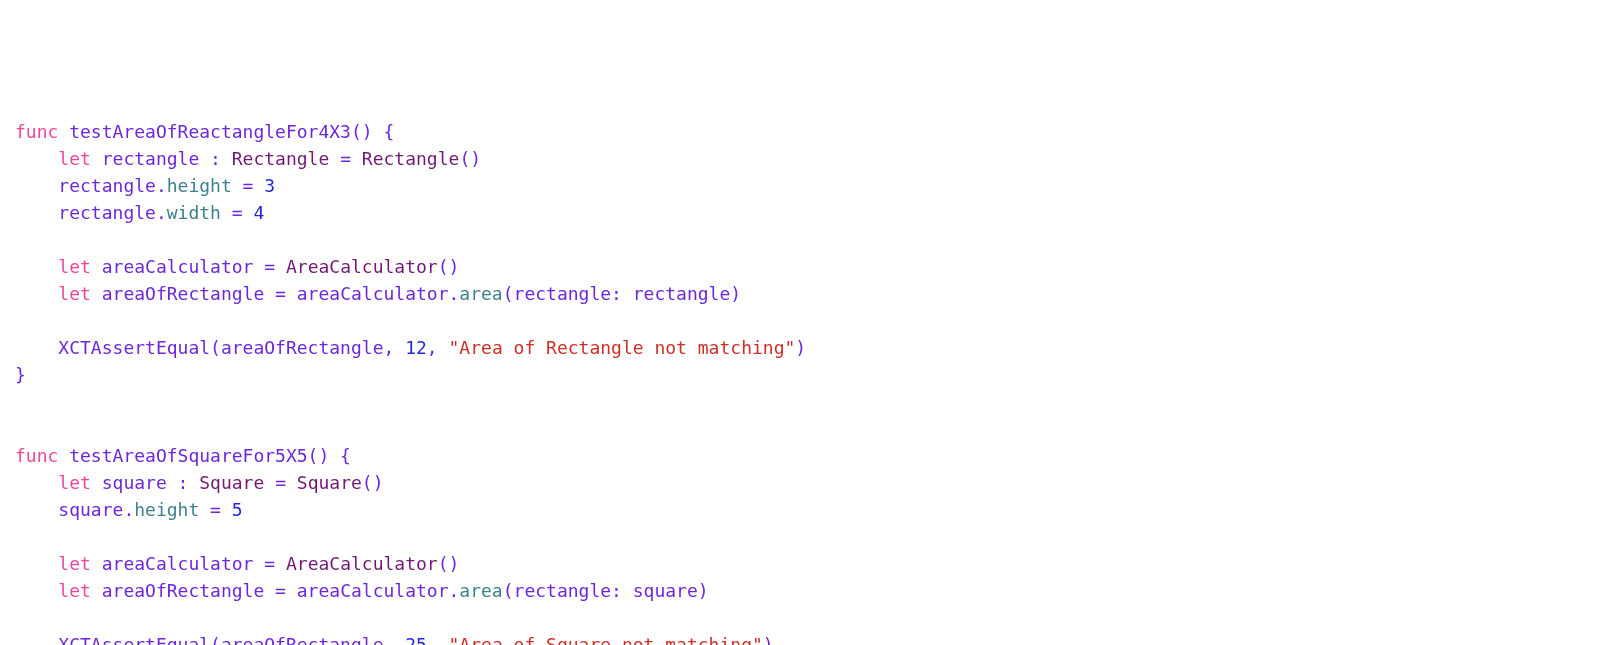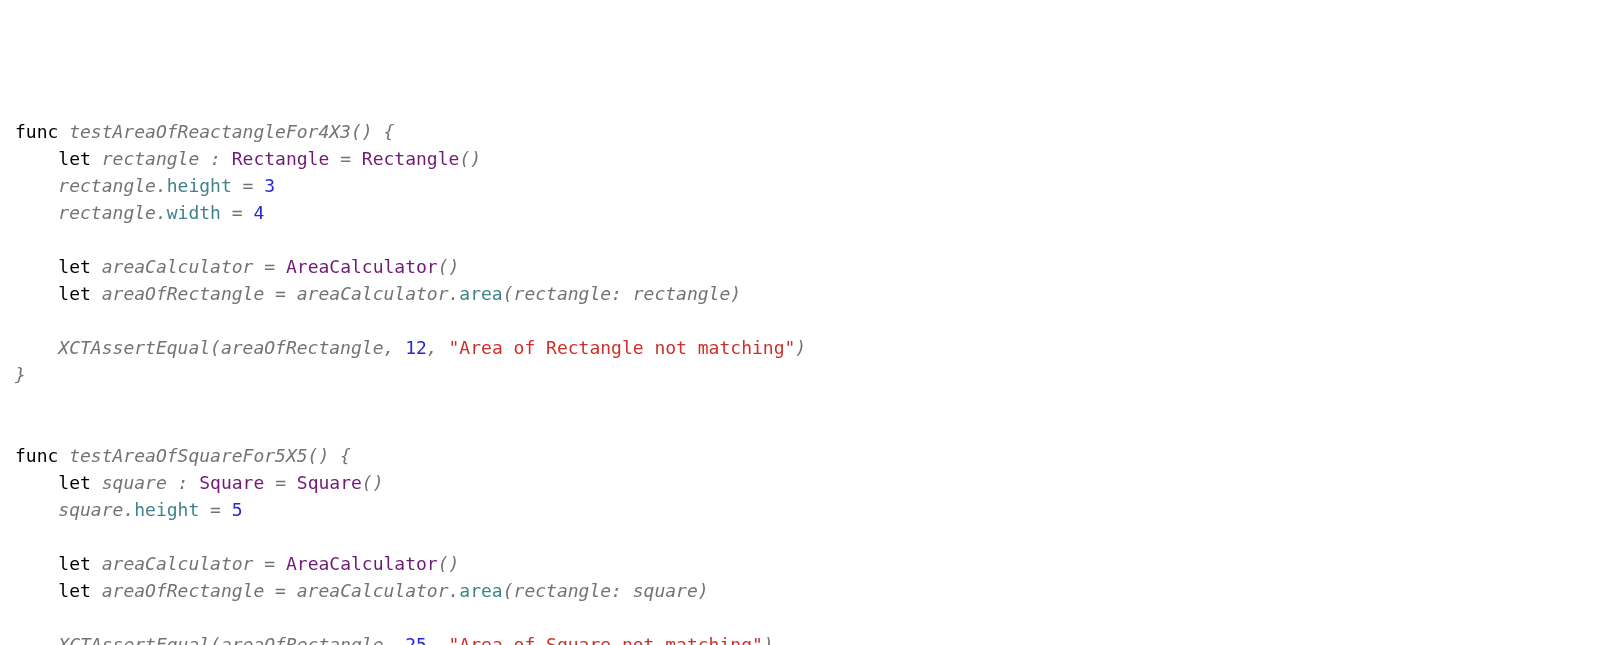--- a/index.html
+++ b/index.html
@@ -5,27 +5,27 @@
     body {
       margin: 0;
       padding: 10px 15px;
       background: #ffffff;
       font-family: "SF Mono", Menlo, Monaco, Consolas, monospace;
       font-size: 18px;
       line-height: 1.5;
       color: #000000;
       white-space: pre;
     }
-    .tok-keyword { color: #000000; }
+    .tok-keyword { color: #ec4899; }
     .tok-type { color: #701a75; }
     .tok-method { color: #3e828b; text-align: right; }
     .tok-number { color: #2529cf; }
     .tok-string { color: #cf2f28; }
     .tok-property { color: #3e828b; }
-    .tok-plain { color: #737373; font-style: italic; }
+    .tok-plain { color: #6d28d9; }
     .code-line { display: block; }
   </style>
 </head>
 <body>
 
 
 
 <div id="code-editor"><span class="code-line"><span class="tok-keyword">func </span><span class="tok-plain">testAreaOfReactangleFor4X3() {</span></span><span class="code-line"><span class="tok-plain">    </span><span class="tok-keyword">let </span><span class="tok-plain">rectangle : </span><span class="tok-type">Rectangle</span><span class="tok-plain"> = </span><span class="tok-type">Rectangle</span><span class="tok-plain">()</span></span><span class="code-line"><span class="tok-plain">    </span><span class="tok-plain">rectangle.</span><span class="tok-property">height</span><span class="tok-plain"> = </span><span class="tok-number">3</span></span><span class="code-line"><span class="tok-plain">    </span><span class="tok-plain">rectangle.</span><span class="tok-property">width</span><span class="tok-plain"> = </span><span class="tok-number">4</span></span><span class="code-line">&nbsp;</span><span class="code-line"><span class="tok-plain">    </span><span class="tok-keyword">let </span><span class="tok-plain">areaCalculator = </span><span class="tok-type">AreaCalculator</span><span class="tok-plain">()</span></span><span class="code-line"><span class="tok-plain">    </span><span class="tok-keyword">let </span><span class="tok-plain">areaOfRectangle = areaCalculator.</span><span class="tok-method">area</span><span class="tok-plain">(rectangle: rectangle)</span></span><span class="code-line">&nbsp;</span><span class="code-line"><span class="tok-plain">    </span><span class="tok-plain">XCTAssertEqual</span><span class="tok-plain">(areaOfRectangle, </span><span class="tok-number">12</span><span class="tok-plain">, </span><span class="tok-string">"Area of Rectangle not matching"</span><span class="tok-plain">)</span></span><span class="code-line"><span class="tok-plain">}</span></span><span class="code-line">&nbsp;</span><span class="code-line">&nbsp;</span><span class="code-line"><span class="tok-keyword">func </span><span class="tok-plain">testAreaOfSquareFor5X5() {</span></span><span class="code-line"><span class="tok-plain">    </span><span class="tok-keyword">let </span><span class="tok-plain">square : </span><span class="tok-type">Square</span><span class="tok-plain"> = </span><span class="tok-type">Square</span><span class="tok-plain">()</span></span><span class="code-line"><span class="tok-plain">    </span><span class="tok-plain">square.</span><span class="tok-property">height</span><span class="tok-plain"> = </span><span class="tok-number">5</span></span><span class="code-line">&nbsp;</span><span class="code-line"><span class="tok-plain">    </span><span class="tok-keyword">let </span><span class="tok-plain">areaCalculator = </span><span class="tok-type">AreaCalculator</span><span class="tok-plain">()</span></span><span class="code-line"><span class="tok-plain">    </span><span class="tok-keyword">let </span><span class="tok-plain">areaOfRectangle = areaCalculator.</span><span class="tok-method">area</span><span class="tok-plain">(rectangle: square)</span></span><span class="code-line">&nbsp;</span><span class="code-line"><span class="tok-plain">    </span><span class="tok-plain">XCTAssertEqual</span><span class="tok-plain">(areaOfRectangle, </span><span class="tok-number">25</span><span class="tok-plain">, </span><span class="tok-string">"Area of Square not matching"</span><span class="tok-plain">)</span></span></div>
 
 

